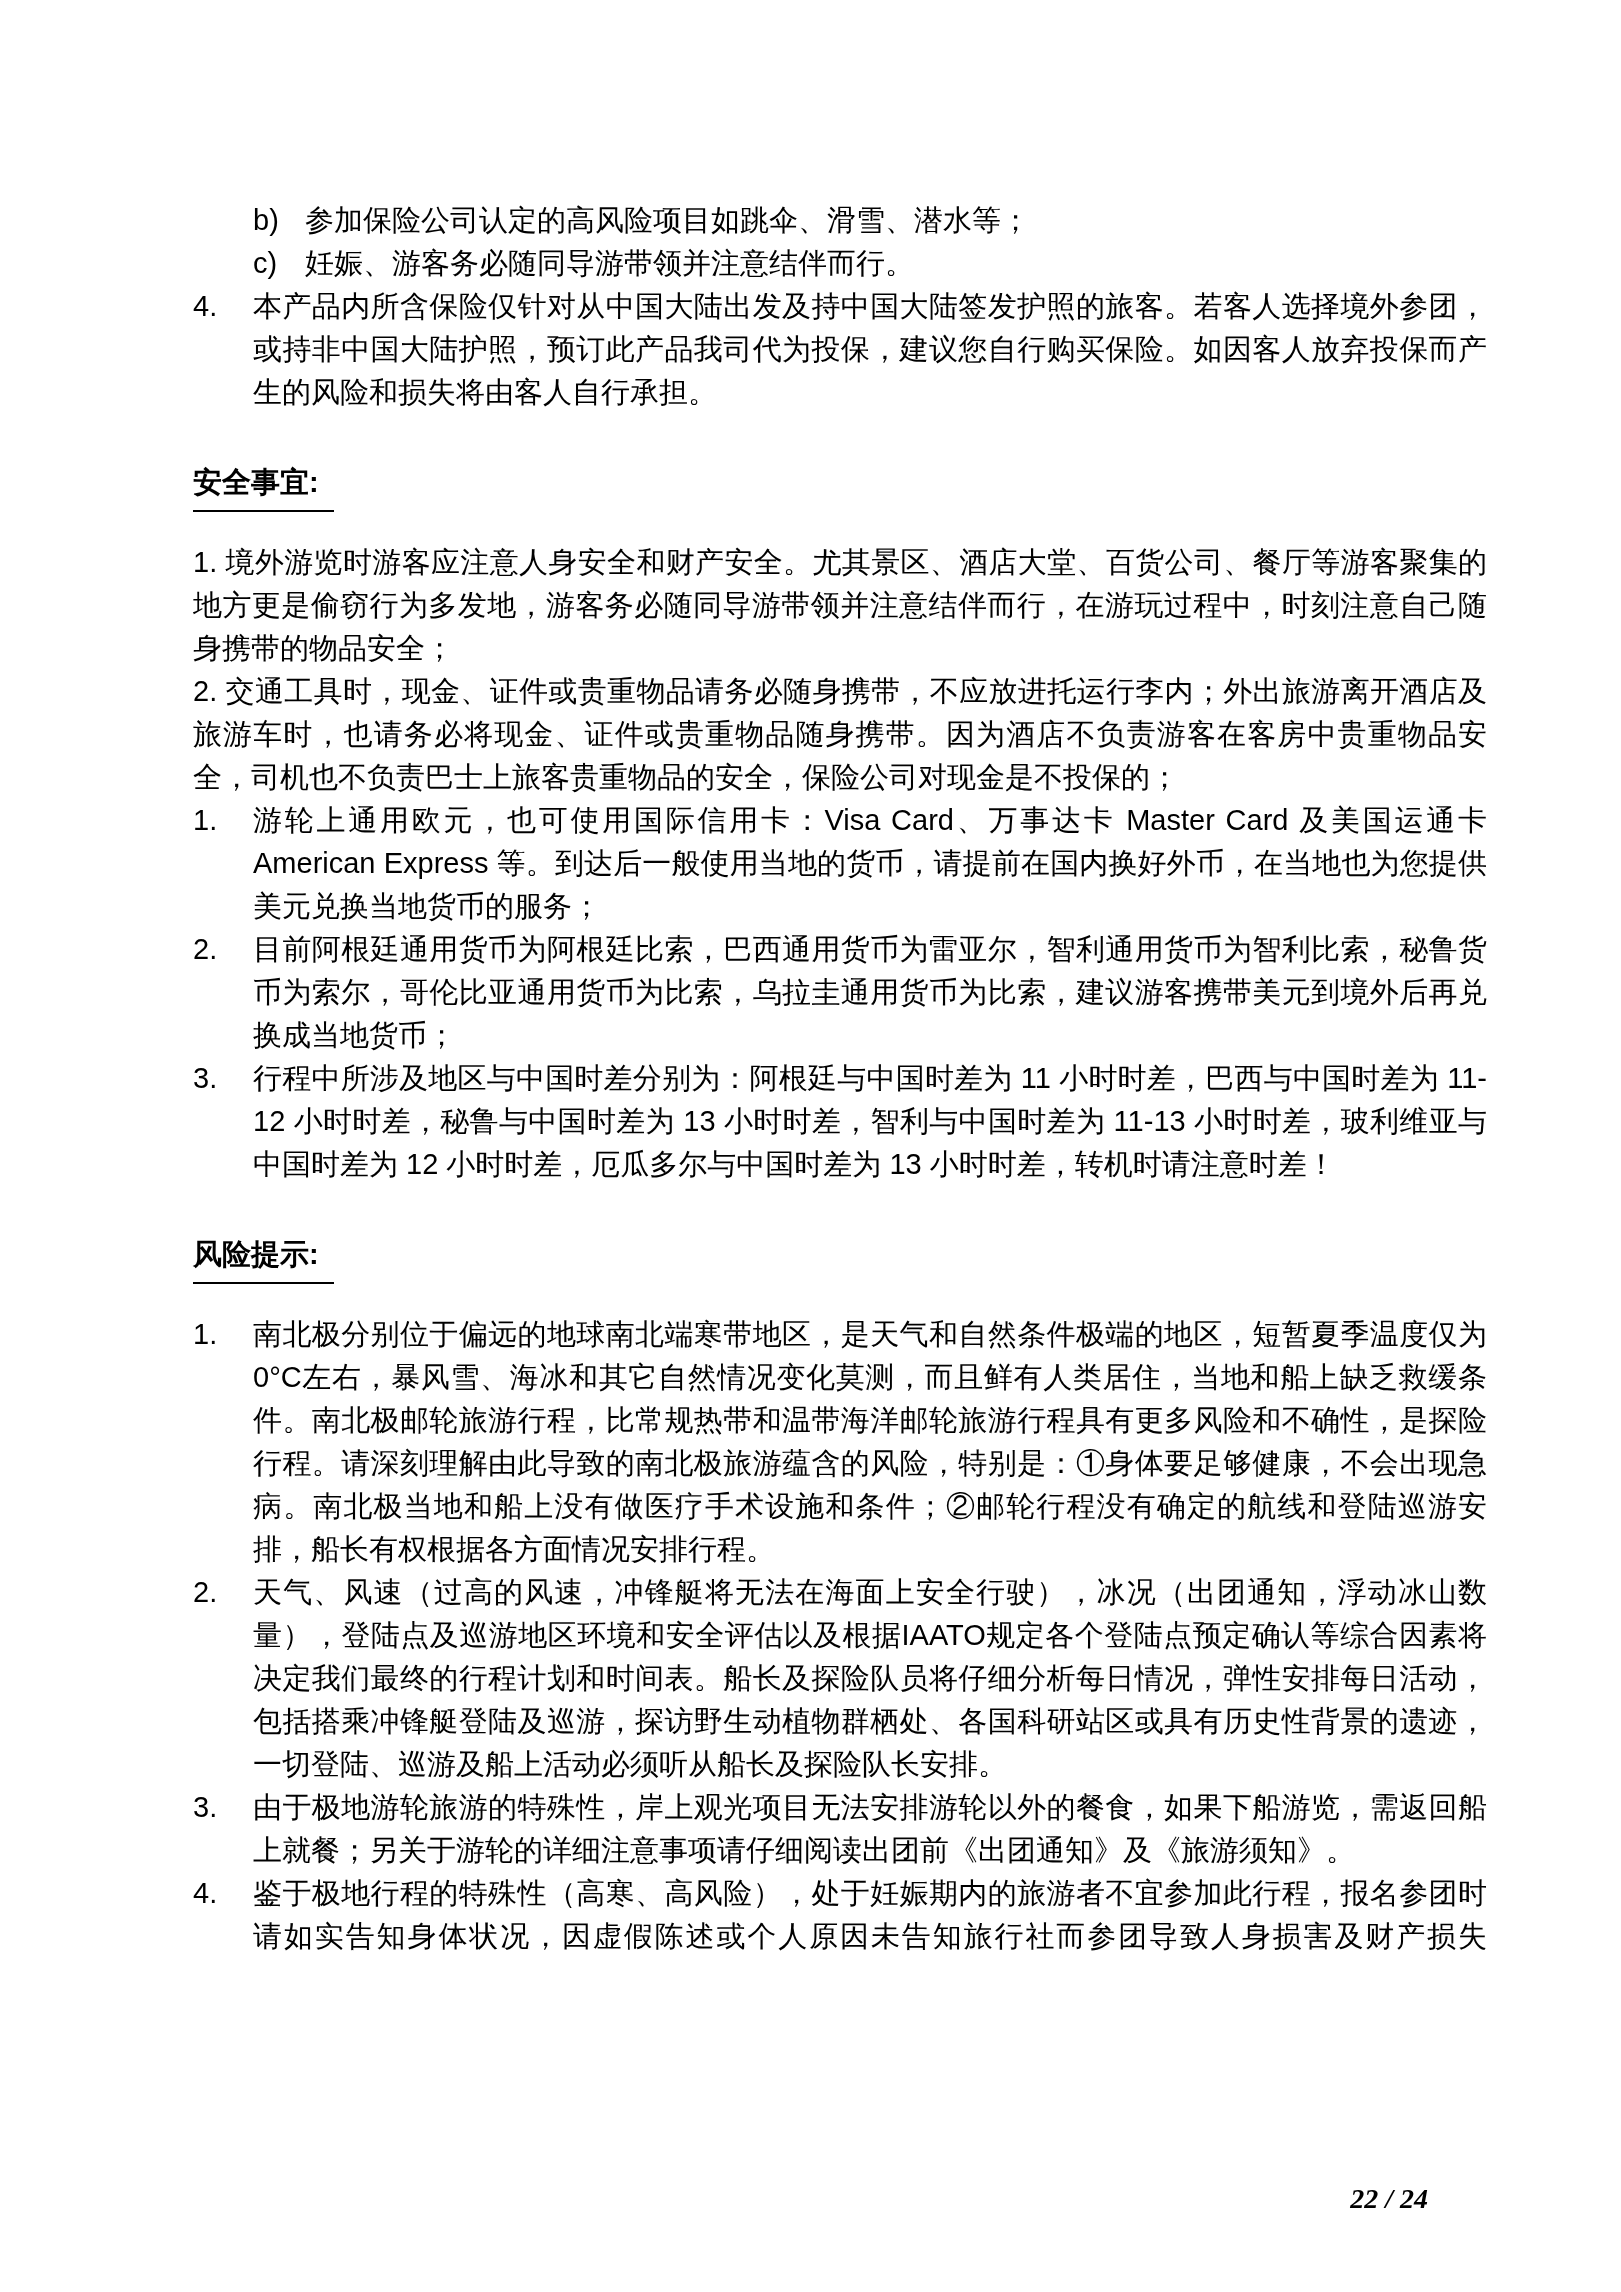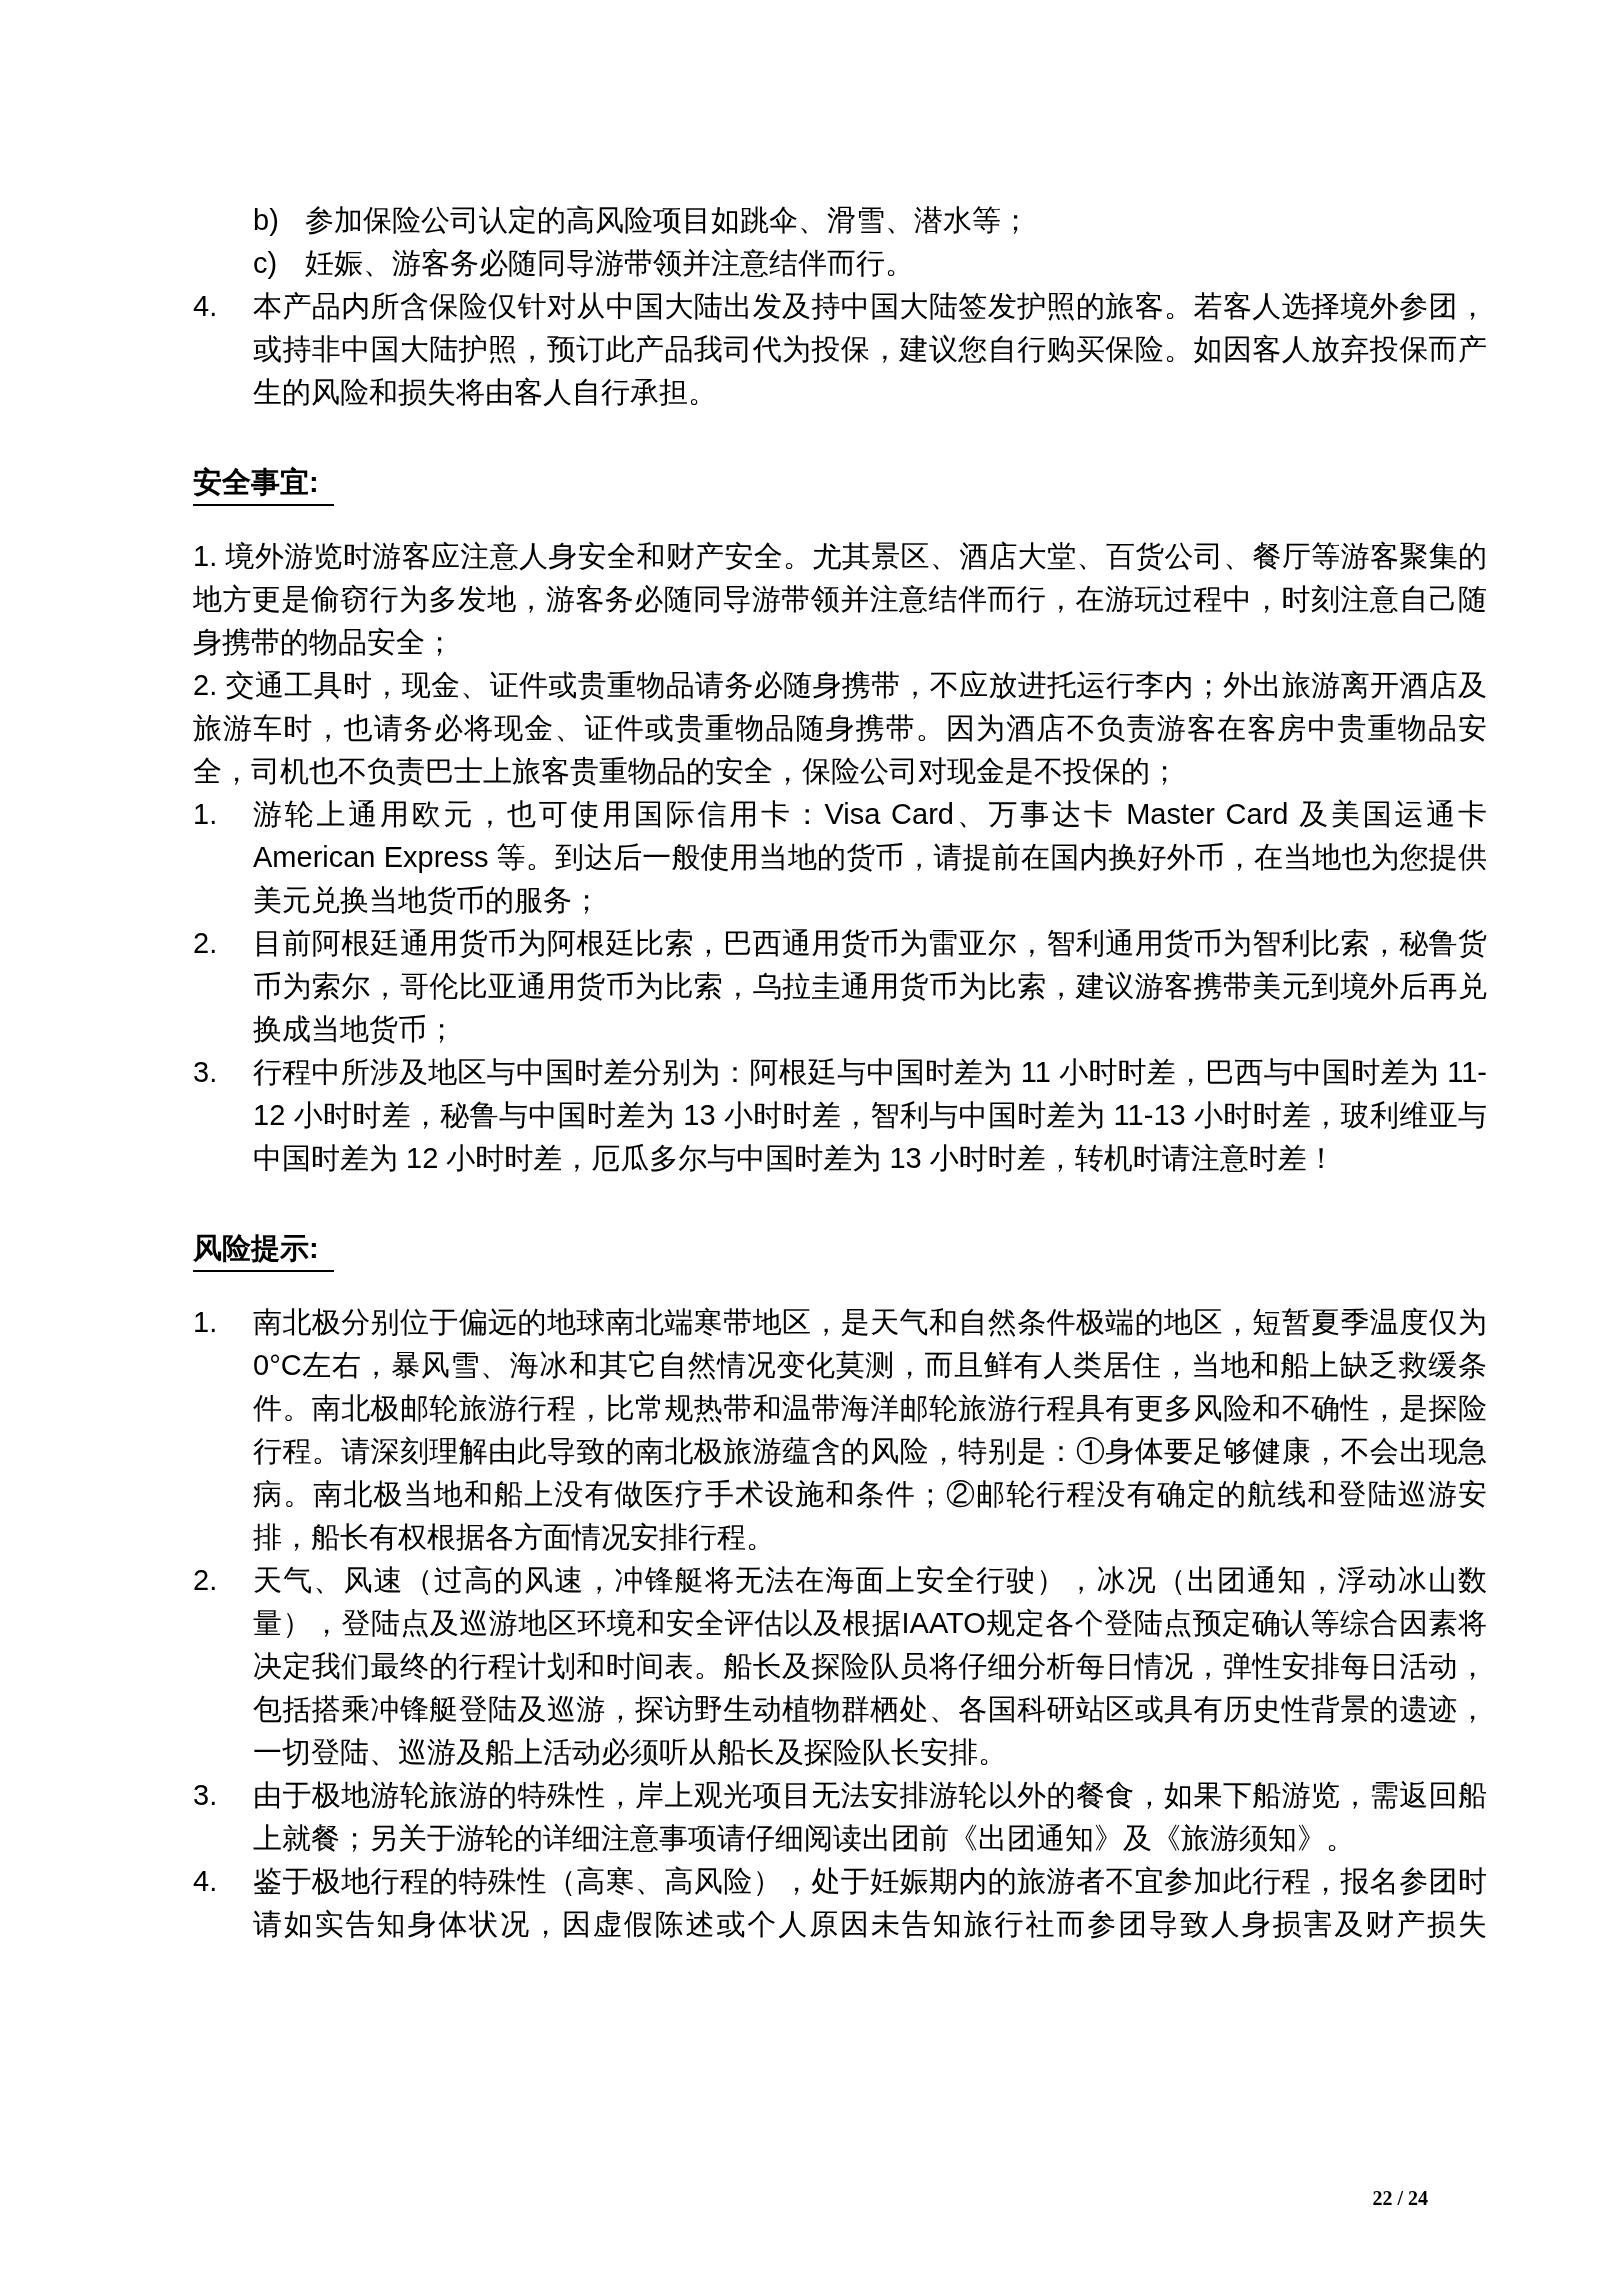--- a/index.html
+++ b/index.html
@@ -26,29 +26,29 @@
   
   .hli{display:flex;}
   .hli .mk{flex:0 0 60px;}
   .hli .tx{flex:1;text-align:justify;}
   .jlast{text-align-last:justify;}
   
   .heading{font-weight:bold;margin-top:47px;margin-bottom:29px;}
   .heading .u{
     display:inline-block;
     border-bottom:2.9px solid #000;
-    padding-bottom:0;
+    padding-bottom:6px;
     padding-right:15.7px;
   }
   .footer{
     position:absolute;
     right:193px;top:2177px;
     font-family:"Liberation Serif",serif;
     font-weight:bold;
-    font-size:20px;line-height:43px;
+    font-size:28px;line-height:43px;font-style:italic;
   }
 </style>
 </head>
 <body>
 
 <div class="page">
   <div class="content">
 
     <div class="sub">
       <span class="mk">b)</span>

